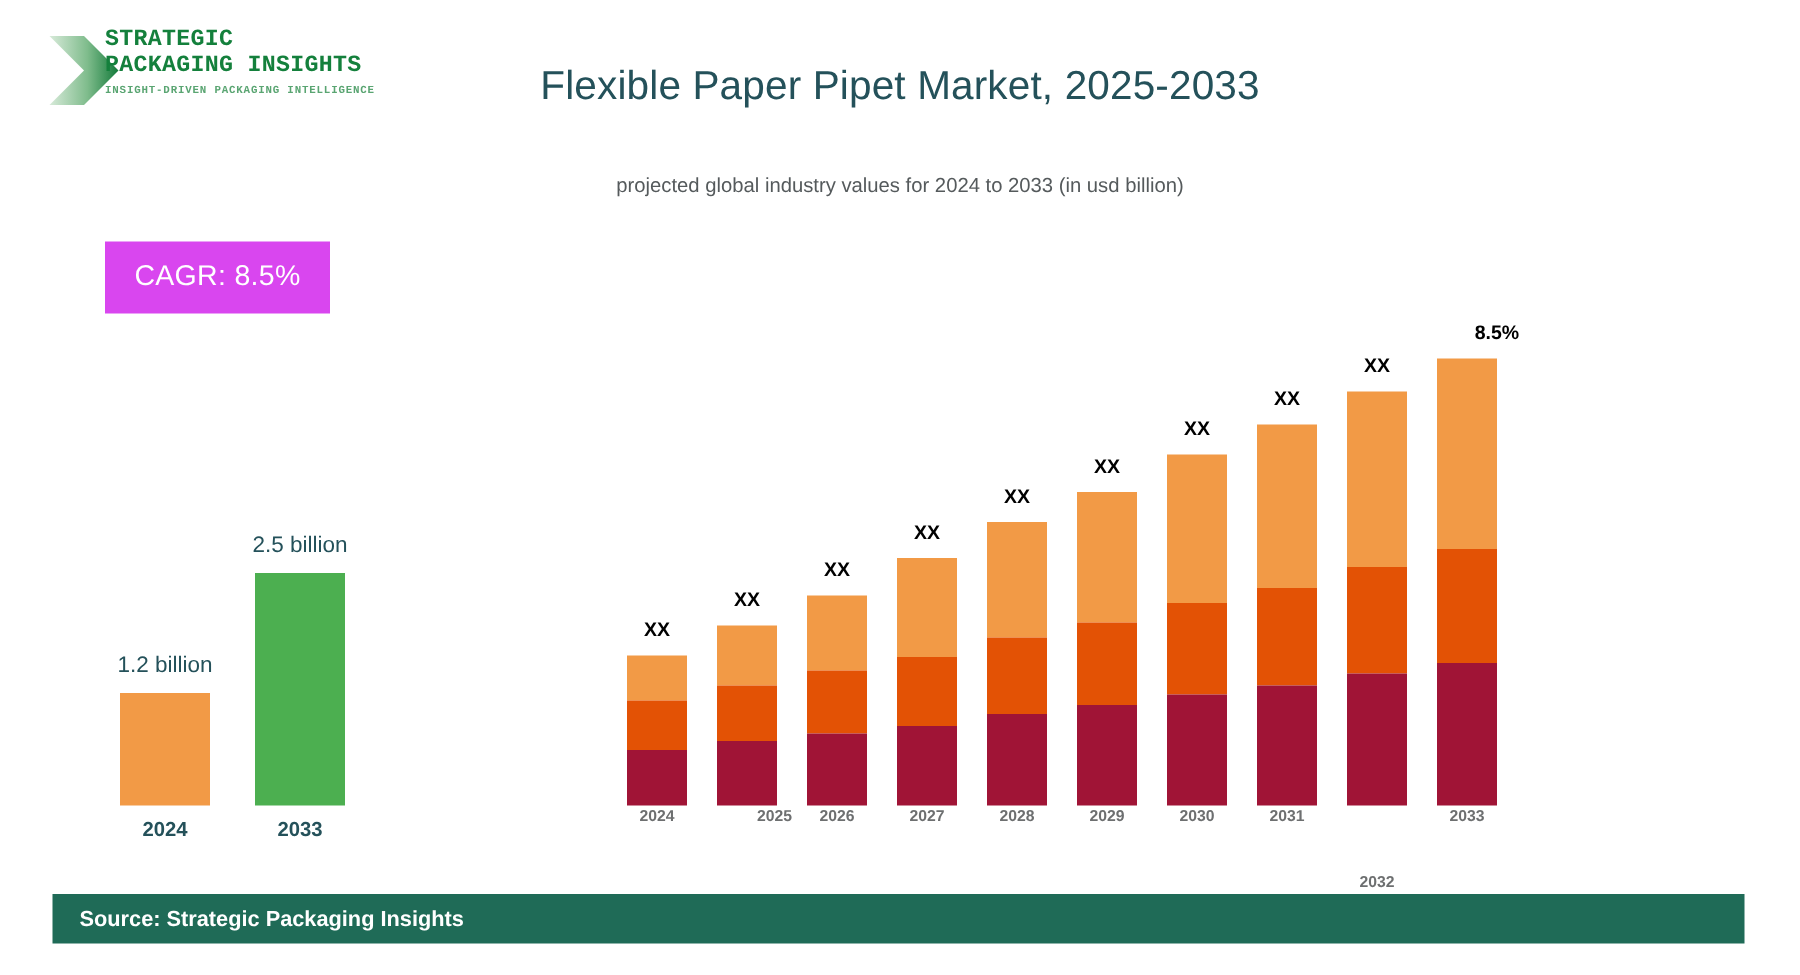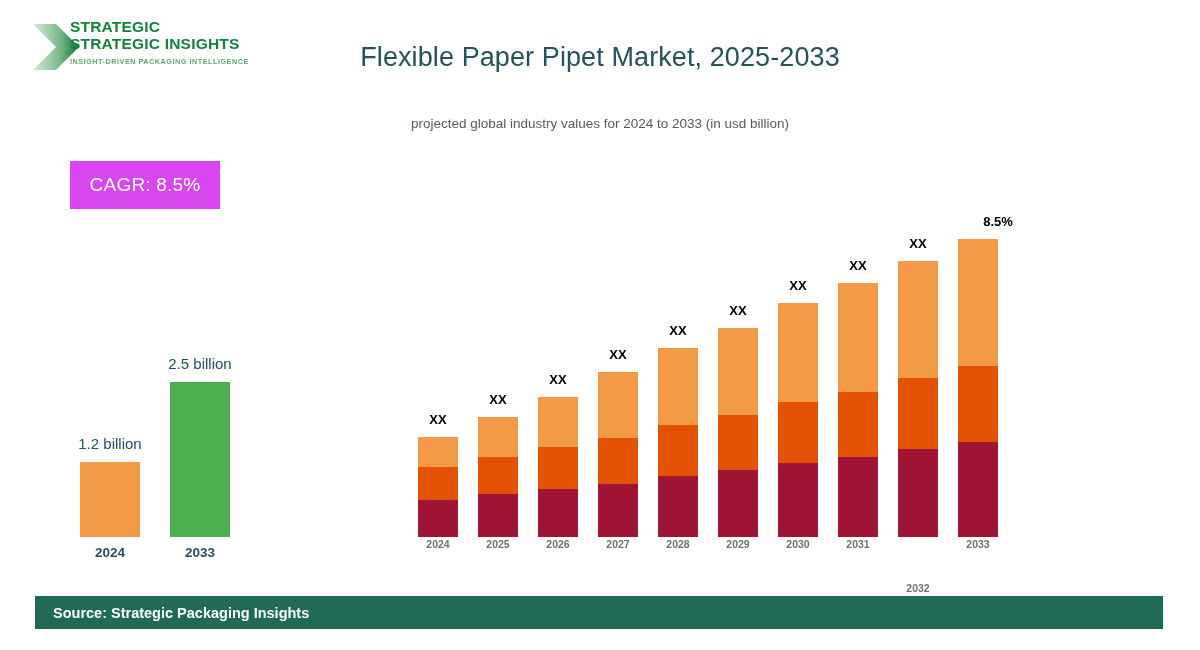--- a/index.html
+++ b/index.html
@@ -20,20 +20,21 @@
     overflow: hidden;
   }
 
   
   #logo {
     position: absolute;
     left: 30px;
     top: 18px;
     width: 250px;
     height: 60px;
+    font-family: Liberation Mono, monospace;
   }
   #logo-mark {
     position: absolute;
     left: 0px;
     top: 2px;
     width: 52px;
     height: 54px;
   }
   #logo-text-block {
     position: absolute;
@@ -196,21 +197,21 @@
         <linearGradient id="chevGrad" x1="0" y1="0" x2="1" y2="0">
           <stop offset="0%" stop-color="#d7ead9"></stop>
           <stop offset="55%" stop-color="#7fbc8c"></stop>
           <stop offset="100%" stop-color="#137a3a"></stop>
         </linearGradient>
       </defs>
       <path d="M3,4 L26,4 L49,27 L26,50 L3,50 L26,27 Z" fill="url(#chevGrad)"></path>
     </svg>
     <div id="logo-text-block">
       <div class="logo-line">STRATEGIC</div>
-      <div class="logo-line">STRATEGIC INSIGHTS</div>
+      <div class="logo-line">PACKAGING INSIGHTS</div>
       <div id="logo-tagline">INSIGHT-DRIVEN PACKAGING INTELLIGENCE</div>
     </div>
   </div>
 
   <div id="title">Flexible Paper Pipet Market, 2025-2033</div>
   <div id="subtitle">projected global industry values for 2024 to 2033 (in usd billion)</div>
 
   <div id="cagr-badge">CAGR: 8.5%</div>
 
   <div id="compare-chart">
@@ -229,21 +230,21 @@
         <div class="seg" style="height: 37px; background: rgb(160, 20, 54);"></div>
       </div>
       <div class="stack-label" style="left: 408px; top: 412px;">XX</div>
       <div class="stack-year" style="left: 408px;">2024</div>
       <div class="stack-bar" style="left: 478px; height: 120px;">
         <div class="seg" style="height: 40px; background: rgb(242, 154, 70);"></div>
         <div class="seg" style="height: 37px; background: rgb(227, 82, 5);"></div>
         <div class="seg" style="height: 43px; background: rgb(160, 20, 54);"></div>
       </div>
       <div class="stack-label" style="left: 468px; top: 392px;">XX</div>
-      <div class="stack-year" style="left: 468px;">2025</div>
+      <div class="stack-year" style="left: 468px; text-align: right;">2025</div>
       <div class="stack-bar" style="left: 538px; height: 140px;">
         <div class="seg" style="height: 50px; background: rgb(242, 154, 70);"></div>
         <div class="seg" style="height: 42px; background: rgb(227, 82, 5);"></div>
         <div class="seg" style="height: 48px; background: rgb(160, 20, 54);"></div>
       </div>
       <div class="stack-label" style="left: 528px; top: 372px;">XX</div>
       <div class="stack-year" style="left: 528px;">2026</div>
       <div class="stack-bar" style="left: 598px; height: 165px;">
         <div class="seg" style="height: 66px; background: rgb(242, 154, 70);"></div>
         <div class="seg" style="height: 46px; background: rgb(227, 82, 5);"></div>

